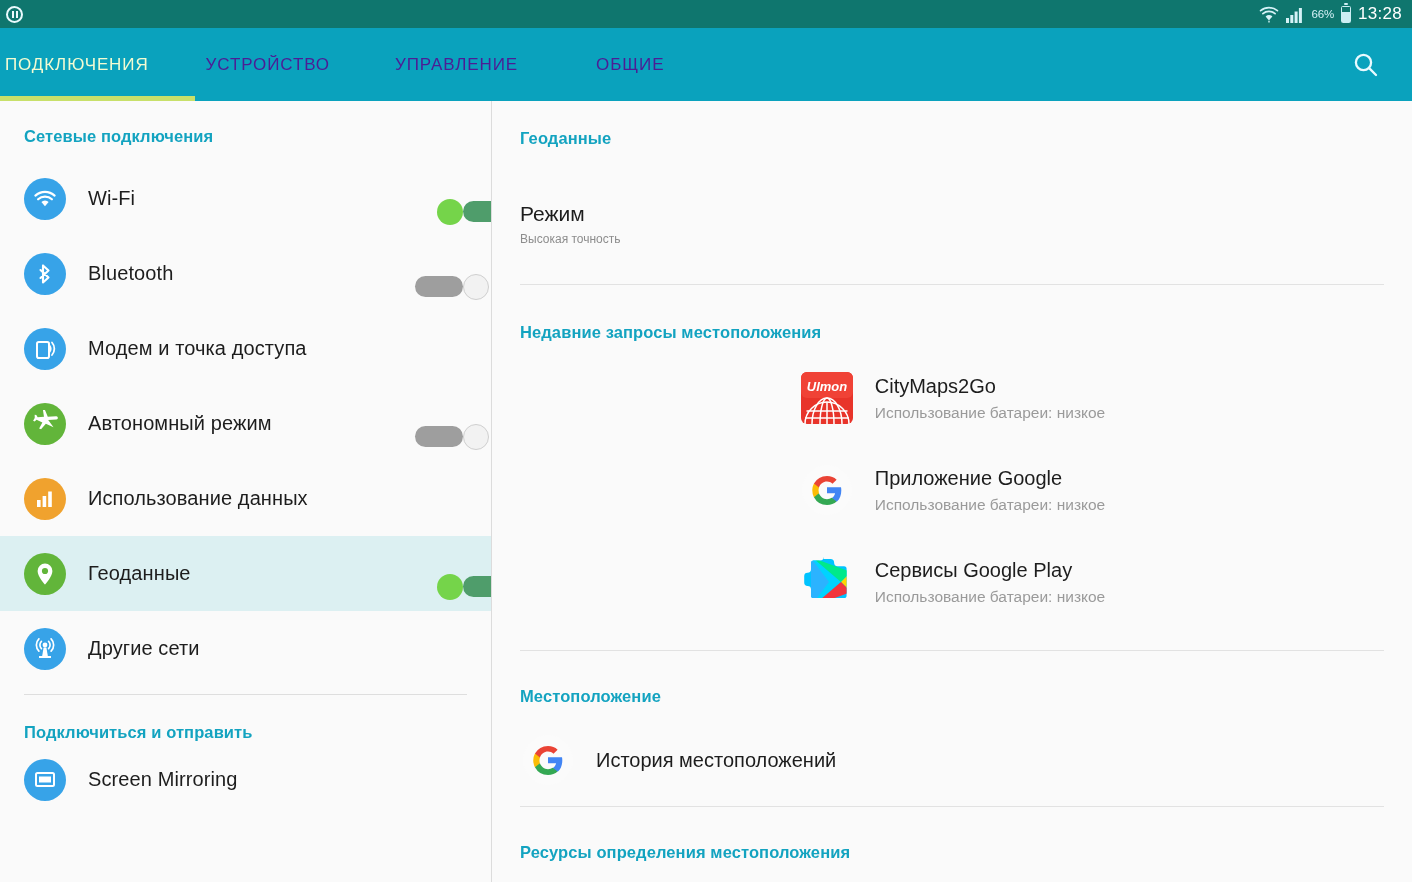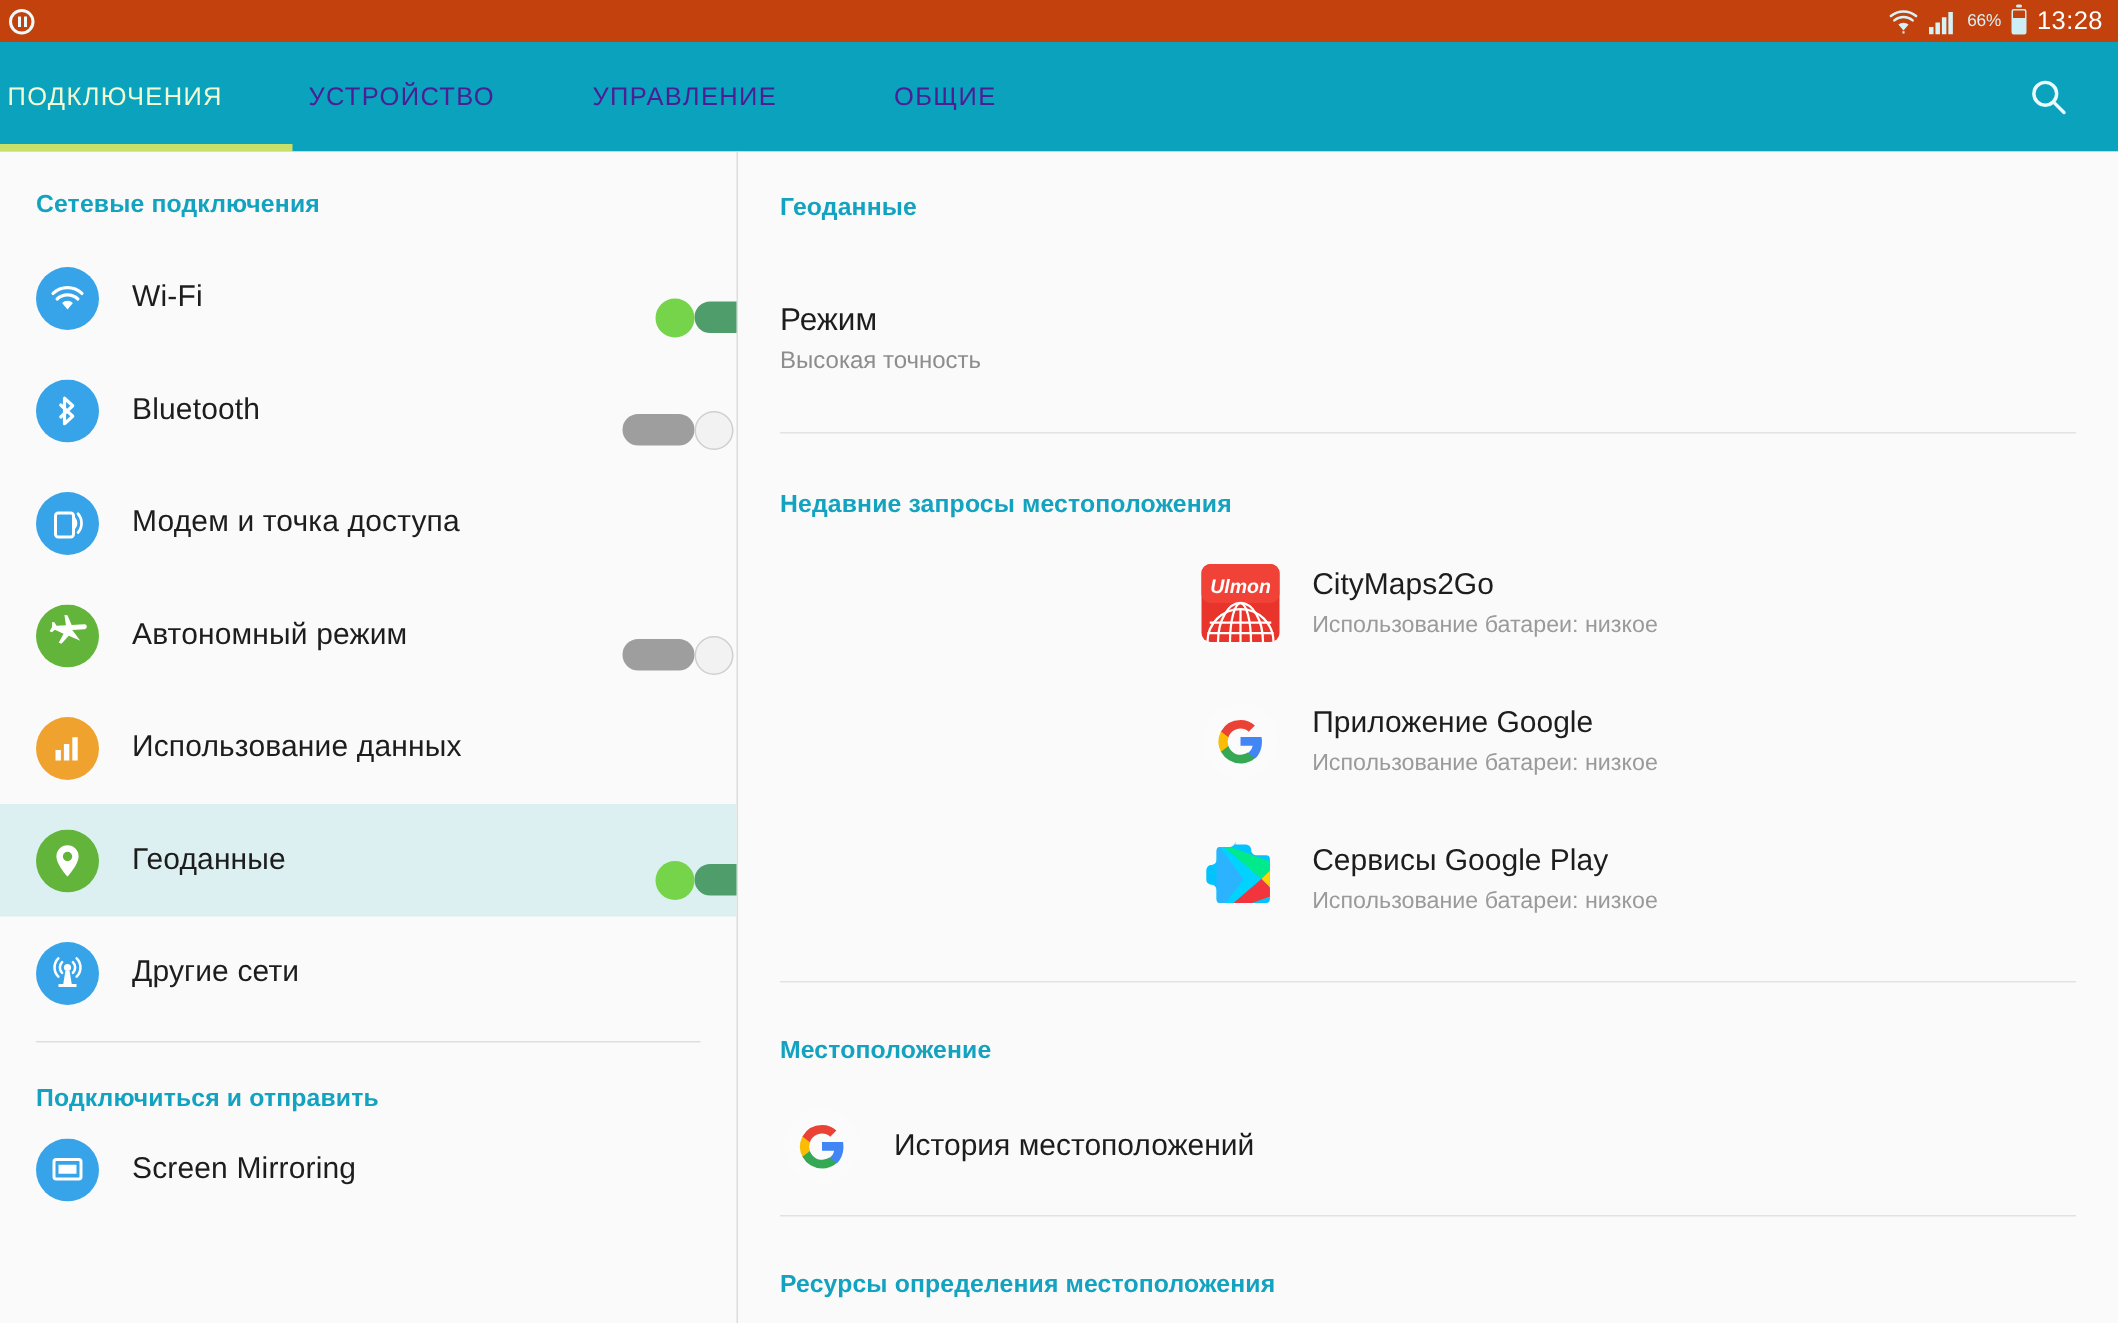--- a/index.html
+++ b/index.html
@@ -6,21 +6,21 @@
   html, body {
     width: 1412px; height: 882px;
     font-family: "Liberation Sans", sans-serif;
     background: #fafafa;
     overflow: hidden;
   }
   #app { position: relative; width: 1412px; height: 882px; }
 
   
   .statusbar {
-    height: 28px; background: #c2410c;
+    height: 28px; background: #0f766e;
     display: flex; align-items: center;
     padding: 0 10px 0 6px;
     color: #ffffff;
   }
   .sb-left { display: flex; align-items: center; gap: 6px; }
   .sb-right { margin-left: auto; display: flex; align-items: center; gap: 7px; }
   .pause-ico {
     width: 17px; height: 17px; border-radius: 50%;
     border: 2px solid #eafafd; position: relative;
   }
@@ -54,21 +54,21 @@
     position: absolute; left: 0; bottom: 0; height: 5px;
     width: 195px; background: #c8e06a;
   }
   .search-btn {
     position: absolute; right: 24px; top: 50%; transform: translateY(-50%);
     width: 44px; height: 44px; display: flex; align-items: center; justify-content: center;
     cursor: pointer;
   }
 
   
-  .content { display: flex; height: 781px; background: #5eead4; }
+  .content { display: flex; height: 781px; background: #f97316; }
   .sidebar {
     width: 492px; height: 100%; background: #fafafa;
     border-right: 1px solid #dcdcdc; overflow: hidden; position: relative;
   }
   .detail { flex: 1; height: 100%; background: #fafafa; overflow: hidden; position: relative; }
 
   
   .sec-head {
     color: #13a3c0; font-size: 16.5px; font-weight: 700; letter-spacing: .1px;
   }
@@ -96,21 +96,21 @@
     position: absolute; top: 0; width: 26px; height: 26px; border-radius: 50%;
   }
   .switch.on  .track { background: #4f9d6b; }
   .switch.on  .knob  { right: 0; background: #75d44a; }
   .switch.off .track { background: #9e9e9e; right: 0; left: auto; }
   .switch.off .knob  { left: 0; background: #f2f2f2; border: 1px solid #cfcfcf; }
 
   
   .drow { padding: 0 28px; }
   .mode-title { font-size: 21px; color: #1d1d1d; }
-  .mode-sub { font-size: 16px; color: #8d8d8d; margin-top: 6px; }
+  .mode-sub { font-size: 12px; color: #8d8d8d; margin-top: 6px; }
   .ddiv { height: 1px; background: #e2e2e2; margin: 0 28px; }
 
   .approw {
     display: flex; align-items: center; height: 92px; padding: 0 28px; cursor: pointer; justify-content: center;
   }
   .approw .aico { width: 56px; height: 56px; flex: 0 0 56px; margin-right: 20px; }
   .approw .atxt .an { font-size: 20px; color: #1d1d1d; }
   .approw .atxt .ab { font-size: 15.5px; color: #9a9a9a; margin-top: 6px; }
 
   .simplerow {

